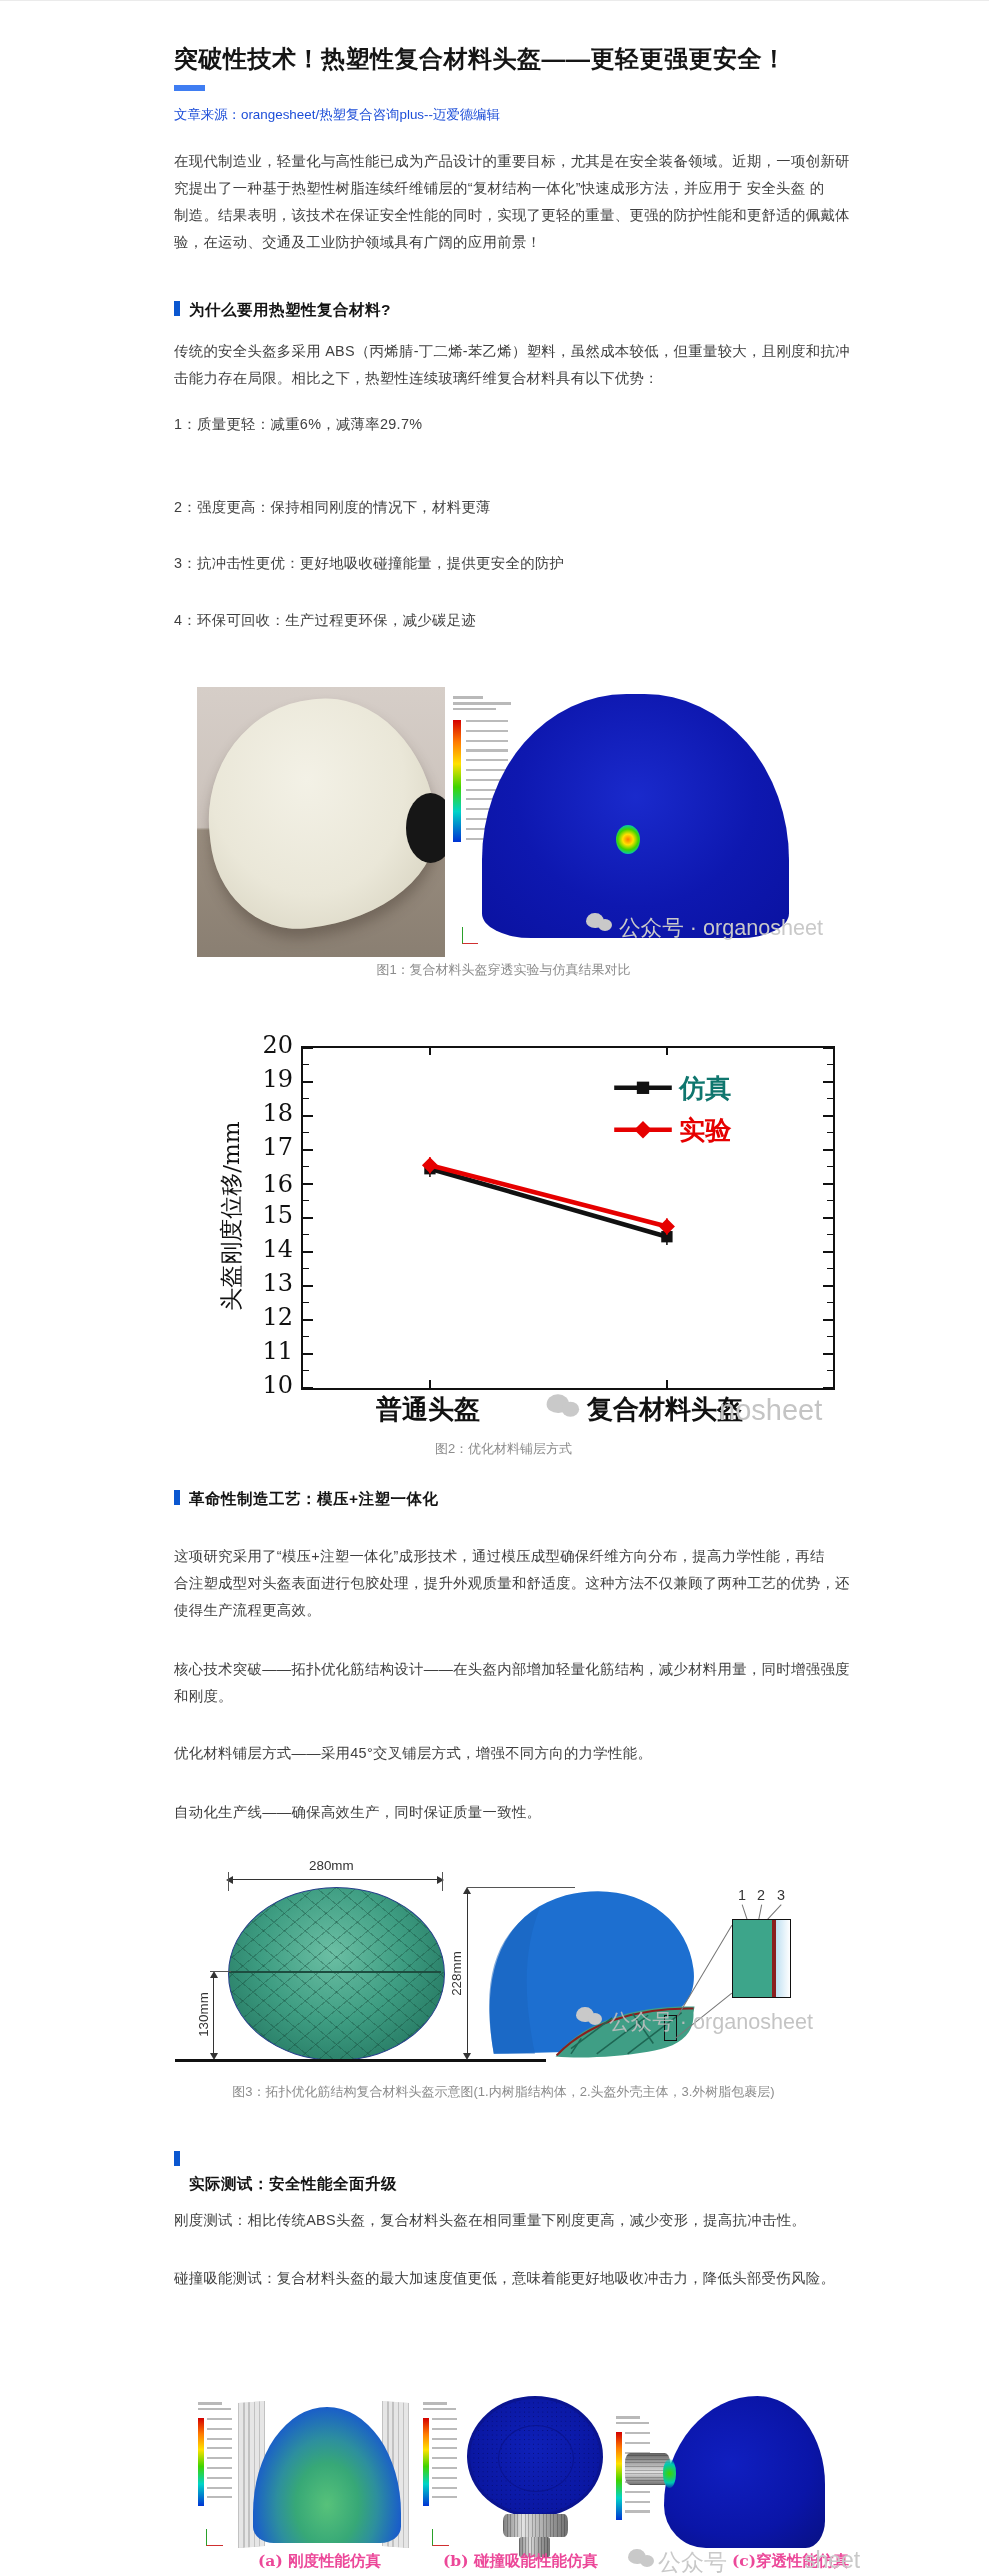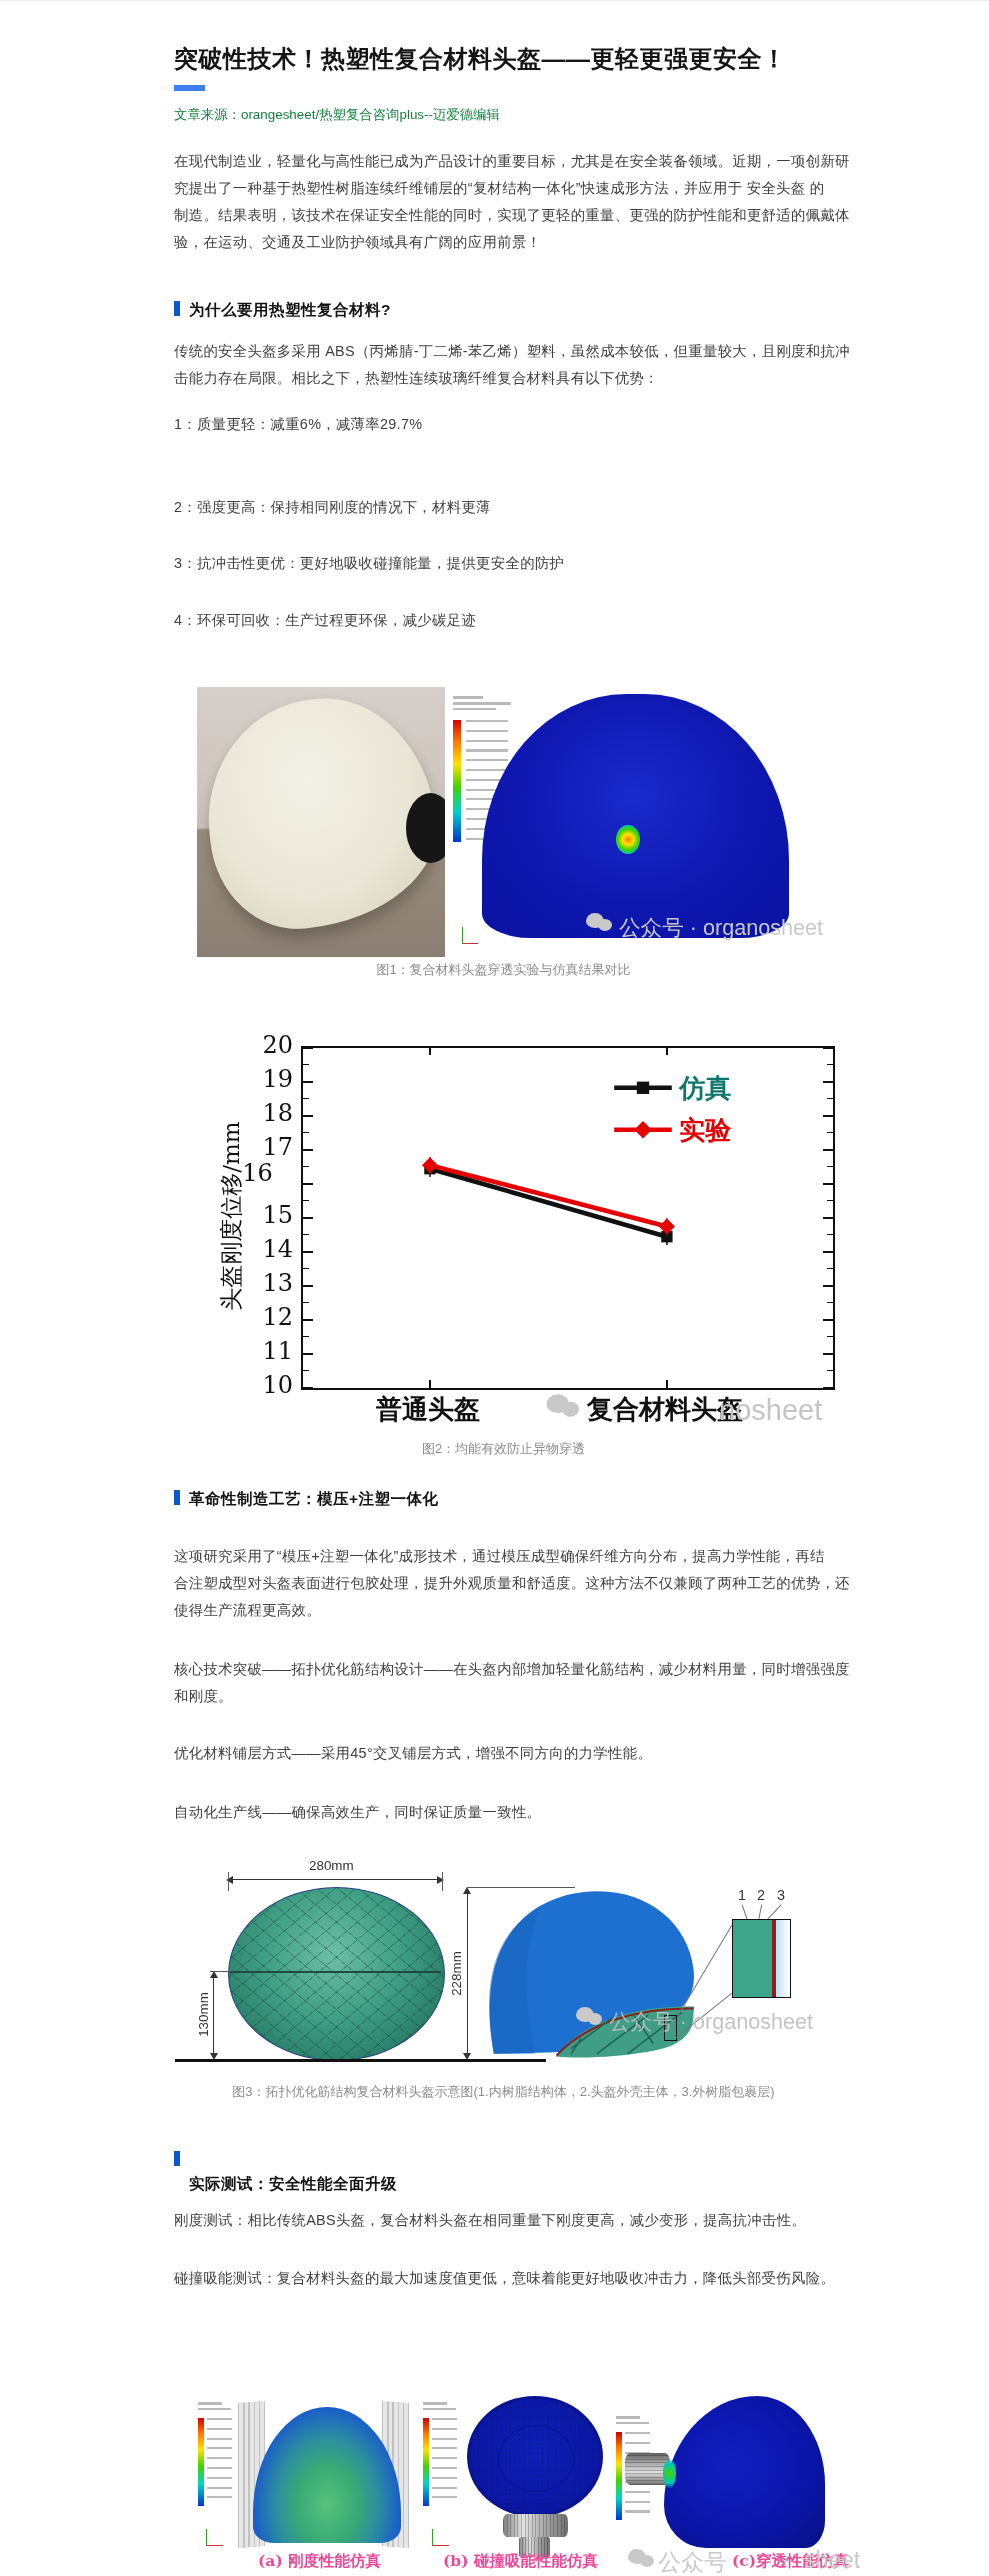--- a/index.html
+++ b/index.html
@@ -1,20 +1,20 @@
 <!DOCTYPE html>
 <html style="font-size:8.2px"><head>
 <meta charset="utf-8">
 <style>
   html,body{margin:0;padding:0;background:#fff;}
   #page{position:relative;width:989px;height:3328px;background:#fff;overflow:hidden;
         font-family:"Liberation Sans",sans-serif;}
   .abs{position:absolute;}
   .title{font-size:24px;font-weight:700;color:#151515;letter-spacing:0.5px;white-space:pre;}
-  .source{font-size:13.4px;color:#15803d;white-space:pre;}
+  .source{font-size:13.4px;color:#1d4ed8;white-space:pre;}
   .body-text{font-size:14.4px;color:#3f3f3f;line-height:27px;white-space:pre-line;letter-spacing:0.3px;}
   .single{font-size:14.4px;color:#3f3f3f;white-space:pre;letter-spacing:0.3px;}
   .sec-bar{width:5.7px;height:15px;}
   .sec-heading{font-size:15.5px;font-weight:700;color:#141414;white-space:pre;letter-spacing:0.5px;}
   .caption{font-size:13px;color:#8c8c8c;text-align:center;width:659px;left:174px;white-space:pre;}
   .wm-text{color:#c9c9c9;white-space:pre;}
   .wx-icon{width:27px;height:23px;}
   .wx-icon .b1{position:absolute;left:0;top:0;width:17.5px;height:15px;background:#c9c9c9;
                border-radius:50% 50% 48% 52% / 55% 55% 45% 45%;}
   .wx-icon .b2{position:absolute;left:12.4px;top:6.2px;width:14px;height:12px;background:#c9c9c9;border-radius:50%;}
@@ -180,35 +180,35 @@
           </svg>
       <span class="legend-label" style="color:#e60000">实验</span>
         </div>
       </div>
   <div class="ylab" style="top: 341px;">10</div>
       <div class="ylab" style="top: 307px;">11</div>
       <div class="ylab" style="top: 273px;">12</div>
       <div class="ylab" style="top: 239px;">13</div>
       <div class="ylab" style="top: 205px;">14</div>
       <div class="ylab" style="top: 171px;">15</div>
-      <div class="ylab" style="top: 129px; text-align: center;">16</div>
+      <div class="ylab" style="top: 140px;">16</div>
       <div class="ylab" style="top: 103px;">17</div>
       <div class="ylab" style="top: 69px;">18</div>
       <div class="ylab" style="top: 35px;">19</div>
       <div class="ylab" style="top: 1px;">20</div>
       <div class="xlabel" style="left: 77px; top: 362px;">普通头盔</div>
       <div class="xlabel" style="left: 314px; top: 362px;">复合材料头盔</div>
     </div>
   <div class="ylabel-rot">头盔刚度位移/mm</div>
   <div class="wx-icon" style="position:absolute;left:550px;top:1397px;transform:scale(1.25);">
     <div class="b1"></div>
     <div class="b2"></div>
   </div>
   <div class="abs wm-text" style="left:719px;top:1394px;font-size:29px;color:#c4c4c4;">nosheet</div>
-  <div class="abs caption" style="top:1440px;">图2：均能有效防止异物穿透</div>
+  <div class="abs caption" style="top:1440px;">图2：优化材料铺层方式</div>
 
   <div class="abs sec-bar" style="left:174px;top:1490px;background:#0b57d0;"></div>
   <div class="abs sec-heading" style="left:189px;top:1489px;">革命性制造工艺：模压+注塑一体化</div>
   <div class="abs body-text" style="left:174px;top:1543px;">这项研究采用了“模压+注塑一体化”成形技术，通过模压成型确保纤维方向分布，提高力学性能，再结
 合注塑成型对头盔表面进行包胶处理，提升外观质量和舒适度。这种方法不仅兼顾了两种工艺的优势，还
 使得生产流程更高效。</div>
   <div class="abs body-text" style="left:174px;top:1656px;">核心技术突破——拓扑优化筋结构设计——在头盔内部增加轻量化筋结构，减少材料用量，同时增强强度
 和刚度。</div>
   <div class="abs single" style="left:174px;top:1744px;">优化材料铺层方式——采用45°交叉铺层方式，增强不同方向的力学性能。</div>
   <div class="abs single" style="left:174px;top:1803px;">自动化生产线——确保高效生产，同时保证质量一致性。</div>

